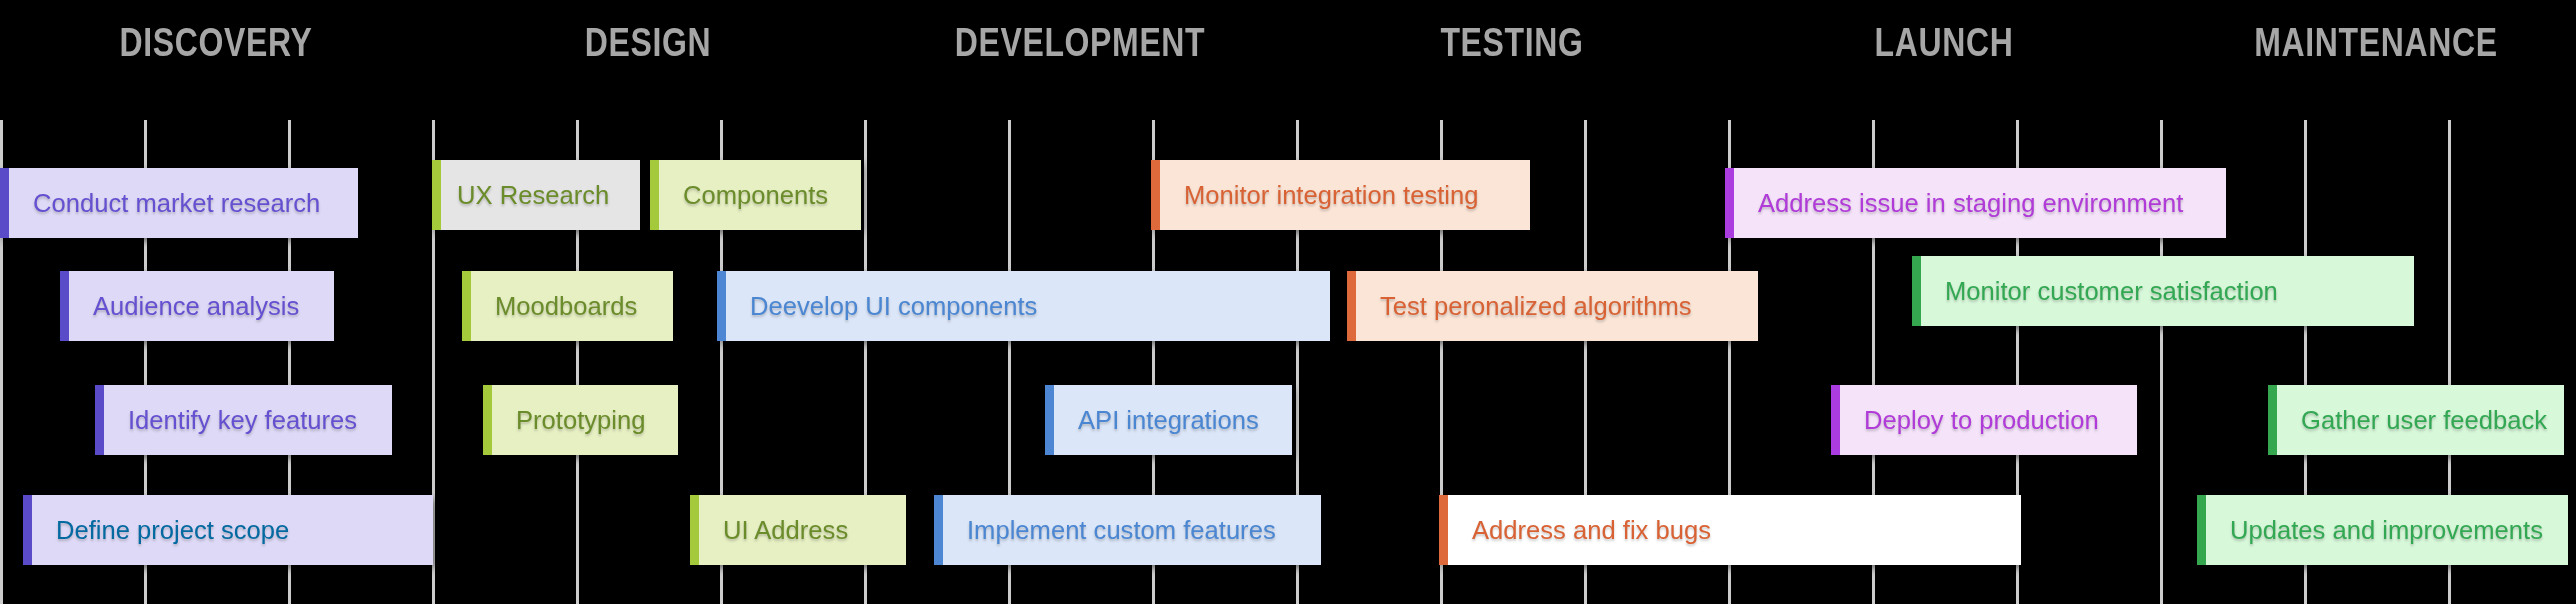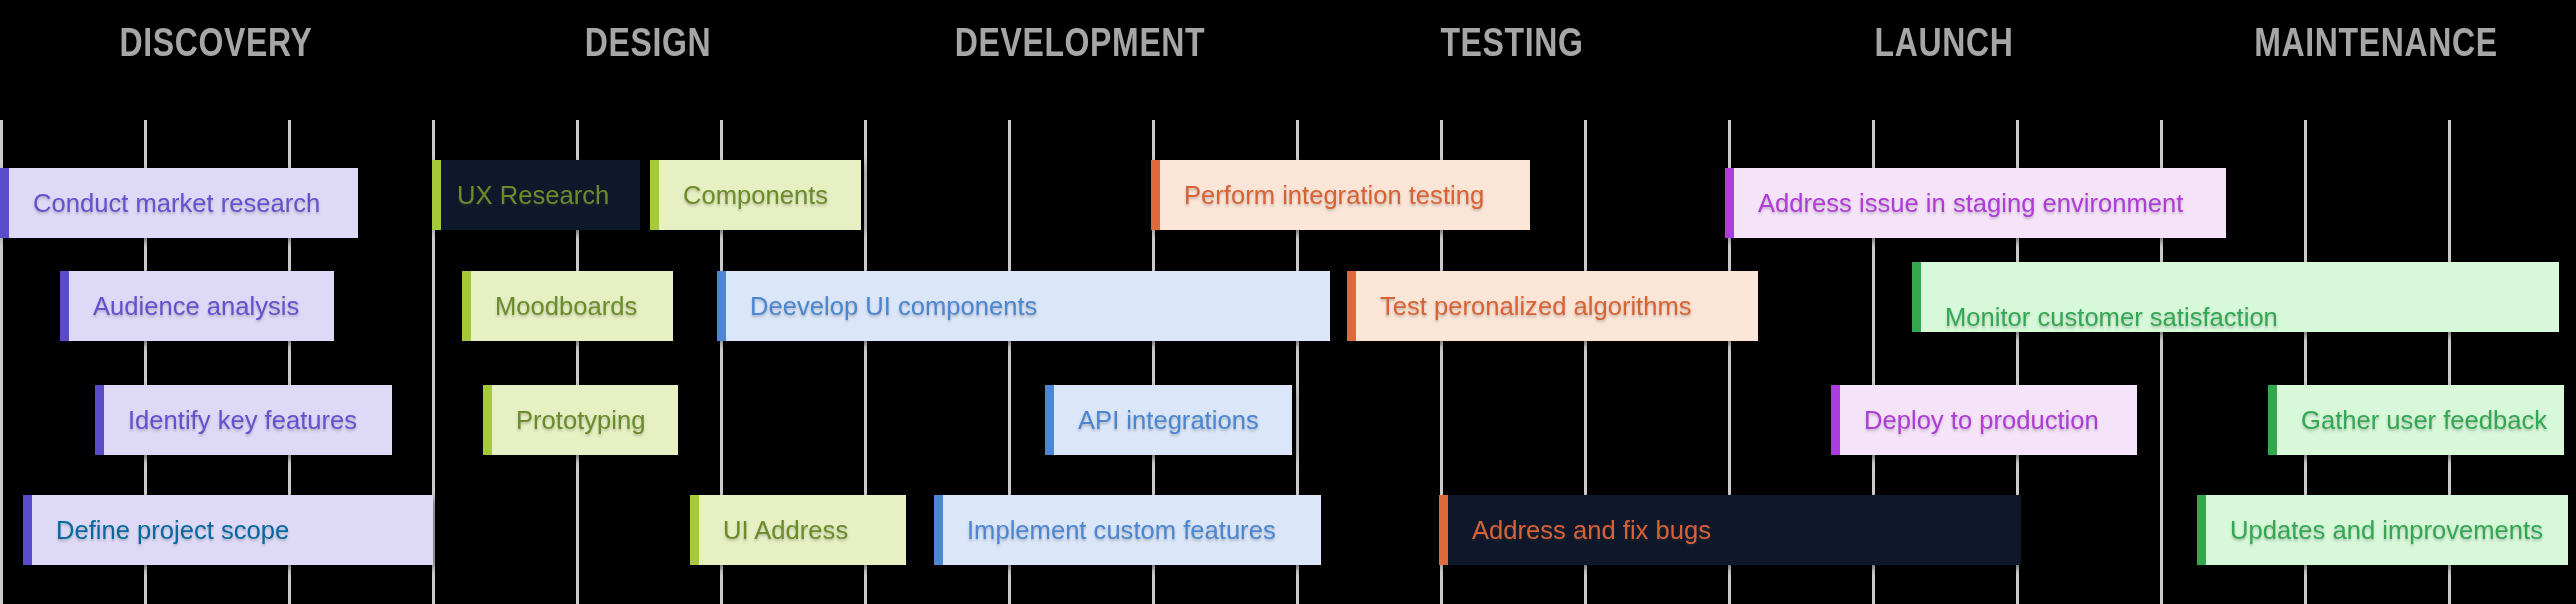--- a/index.html
+++ b/index.html
@@ -80,45 +80,45 @@
       <div class="phase-header" style="left: 648px; color: rgb(166, 166, 166);">DESIGN</div>
       <div class="phase-header" style="left: 1080px; color: rgb(166, 166, 166);">DEVELOPMENT</div>
       <div class="phase-header" style="left: 1512px; color: rgb(166, 166, 166);">TESTING</div>
       <div class="phase-header" style="left: 1944px; color: rgb(166, 166, 166);">LAUNCH</div>
       <div class="phase-header" style="left: 2376px; color: rgb(166, 166, 166);">MAINTENANCE</div>
     </div>
   <div id="bars-layer">
       <div class="task-bar" style="left: 0px; top: 168px; width: 358px; background: rgb(222, 217, 246); border-left: 9px solid rgb(90, 75, 200); color: rgb(100, 80, 208);">
         <span class="task-label">Conduct market research</span>
       </div>
-      <div class="task-bar" style="left: 432px; top: 160px; width: 208px; background: #0f172a; border-left: 9px solid rgb(164, 201, 58); color: rgb(107, 140, 42); padding-left: 16px;">
+      <div class="task-bar" style="left: 432px; top: 160px; width: 208px; background: #e5e5e5; border-left: 9px solid rgb(164, 201, 58); color: rgb(107, 140, 42); padding-left: 16px;">
         <span class="task-label">UX Research</span>
       </div>
       <div class="task-bar" style="left: 650px; top: 160px; width: 211px; background: rgb(231, 240, 195); border-left: 9px solid rgb(164, 201, 58); color: rgb(107, 140, 42);">
         <span class="task-label">Components</span>
       </div>
       <div class="task-bar" style="left: 1151px; top: 160px; width: 379px; background: rgb(251, 229, 215); border-left: 9px solid rgb(222, 106, 60); color: rgb(217, 98, 52);">
-        <span class="task-label">Perform integration testing</span>
+        <span class="task-label">Monitor integration testing</span>
       </div>
       <div class="task-bar" style="left: 1725px; top: 160px; width: 501px; background: rgb(245, 227, 250); border-left: 9px solid rgb(170, 60, 224); color: rgb(176, 59, 216); margin-top: 8px;">
         <span class="task-label">Address issue in staging environment</span>
       </div>
       <div class="task-bar" style="left: 60px; top: 271px; width: 274px; background: rgb(222, 217, 246); border-left: 9px solid rgb(90, 75, 200); color: rgb(100, 80, 208);">
         <span class="task-label">Audience analysis</span>
       </div>
       <div class="task-bar" style="left: 462px; top: 271px; width: 211px; background: rgb(231, 240, 195); border-left: 9px solid rgb(164, 201, 58); color: rgb(107, 140, 42);">
         <span class="task-label">Moodboards</span>
       </div>
       <div class="task-bar" style="left: 717px; top: 271px; width: 613px; background: rgb(219, 230, 248); border-left: 9px solid rgb(77, 134, 210); color: rgb(74, 134, 210);">
         <span class="task-label">Deevelop UI components</span>
       </div>
       <div class="task-bar" style="left: 1347px; top: 271px; width: 411px; background: rgb(251, 229, 215); border-left: 9px solid rgb(222, 106, 60); color: rgb(217, 98, 52);">
         <span class="task-label">Test peronalized algorithms</span>
       </div>
-      <div class="task-bar" style="left: 1912px; top: 262px; width: 647px; background: rgb(216, 248, 218); border-left: 9px solid rgb(53, 168, 79); color: rgb(51, 168, 83); align-items: flex-end;">
+      <div class="task-bar" style="left: 1912px; top: 256px; width: 502px; background: rgb(216, 248, 218); border-left: 9px solid rgb(53, 168, 79); color: rgb(51, 168, 83);">
         <span class="task-label">Monitor customer satisfaction</span>
       </div>
       <div class="task-bar" style="left: 95px; top: 385px; width: 297px; background: rgb(222, 217, 246); border-left: 9px solid rgb(90, 75, 200); color: rgb(100, 80, 208);">
         <span class="task-label">Identify key features</span>
       </div>
       <div class="task-bar" style="left: 483px; top: 385px; width: 195px; background: rgb(231, 240, 195); border-left: 9px solid rgb(164, 201, 58); color: rgb(107, 140, 42);">
         <span class="task-label">Prototyping</span>
       </div>
       <div class="task-bar" style="left: 1045px; top: 385px; width: 247px; background: rgb(219, 230, 248); border-left: 9px solid rgb(77, 134, 210); color: rgb(74, 134, 210);">
         <span class="task-label">API integrations</span>
@@ -131,21 +131,21 @@
       </div>
       <div class="task-bar" style="left: 23px; top: 495px; width: 410px; background: rgb(222, 217, 246); border-left: 9px solid rgb(90, 75, 200); color: #0369a1;">
         <span class="task-label">Define project scope</span>
       </div>
       <div class="task-bar" style="left: 690px; top: 495px; width: 216px; background: rgb(231, 240, 195); border-left: 9px solid rgb(164, 201, 58); color: rgb(107, 140, 42);">
         <span class="task-label">UI Address</span>
       </div>
       <div class="task-bar" style="left: 934px; top: 495px; width: 387px; background: rgb(219, 230, 248); border-left: 9px solid rgb(77, 134, 210); color: rgb(74, 134, 210);">
         <span class="task-label">Implement custom features</span>
       </div>
-      <div class="task-bar" style="left: 1439px; top: 495px; width: 582px; background: #0f172a; border-left: 9px solid rgb(222, 106, 60); color: rgb(217, 98, 52);">
+      <div class="task-bar" style="left: 1439px; top: 495px; width: 582px; background: #ffffff; border-left: 9px solid rgb(222, 106, 60); color: rgb(217, 98, 52);">
         <span class="task-label">Address and fix bugs</span>
       </div>
       <div class="task-bar" style="left: 2197px; top: 495px; width: 371px; background: rgb(216, 248, 218); border-left: 9px solid rgb(53, 168, 79); color: rgb(51, 168, 83);">
         <span class="task-label">Updates and improvements</span>
       </div>
     </div>
 </div>
 
 
 </body></html>

